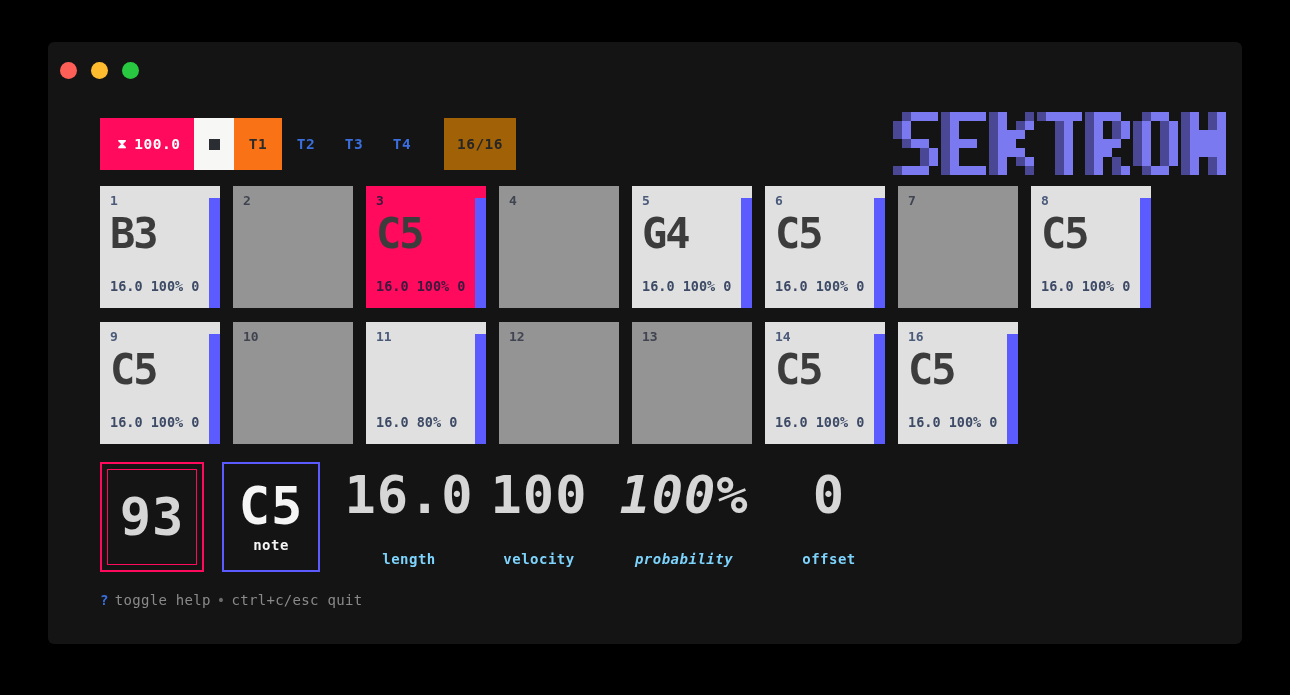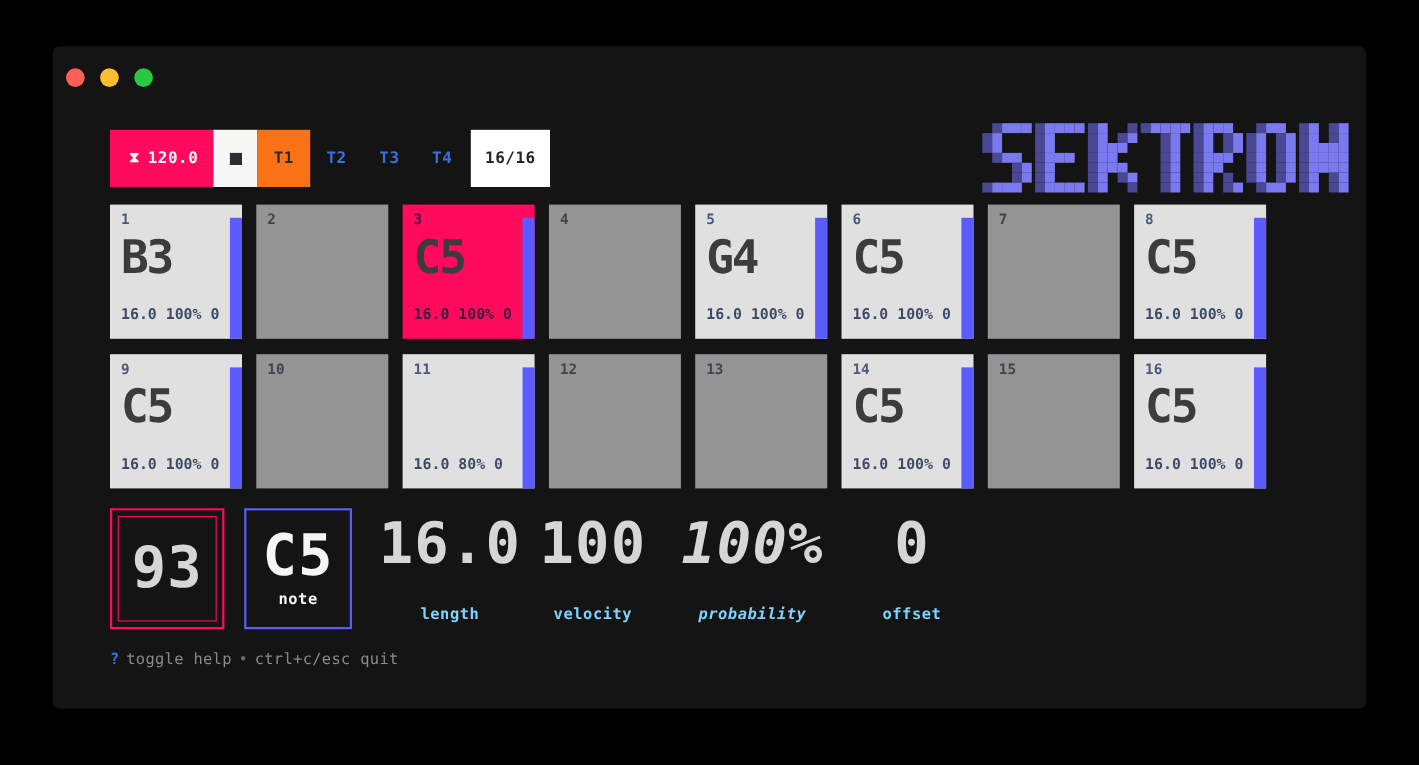--- a/index.html
+++ b/index.html
@@ -96,24 +96,24 @@
   .tb-track {
     width: 48px;
     color: #3a6fdd;
     background: transparent;
   }
   .tb-track.active {
     background: #f97316;
     color: #2b2b2b;
   }
   .tb-pattern {
-    background: #ffffff;
+    background: #a16207;
     color: #262626;
     width: 72px;
-    margin-left: 2px;
+    margin-left: 18px;
   }
 
   
   .logo {
     position: absolute;
     right: 16px;
     top: 70px;
     display: flex;
     gap: 3px;
     height: 62px;
@@ -302,21 +302,21 @@
       <div class="lights">
         <div class="light red"></div>
         <div class="light yellow"></div>
         <div class="light green"></div>
       </div>
     </div>
 
     <div class="toolbar">
       <div class="tb-btn tb-tempo">
         <span class="glyph">⧗</span>
-        <span>120.0</span>
+        <span>100.0</span>
       </div>
       <div class="tb-btn tb-stop">
         <span class="stop-square"></span>
       </div>
       <div class="tb-btn tb-track active">
         <span>T1</span>
       </div>
       <div class="tb-btn tb-track">
         <span>T2</span>
       </div>
@@ -688,26 +688,20 @@
               <div class="step-note"></div>
             </div>
           </div>
           <div class="step ">
             <div class="step-body">
               <div class="step-idx">14</div>
               <div class="step-note">C5</div>
             </div>
             <div class="step-meta">16.0 100% 0</div>
             <div class="step-bar"></div>
-          </div>
-          <div class="step empty">
-            <div class="step-body">
-              <div class="step-idx">15</div>
-              <div class="step-note"></div>
-            </div>
           </div>
           <div class="step ">
             <div class="step-body">
               <div class="step-idx">16</div>
               <div class="step-note">C5</div>
             </div>
             <div class="step-meta">16.0 100% 0</div>
             <div class="step-bar"></div>
           </div>
         </div>

